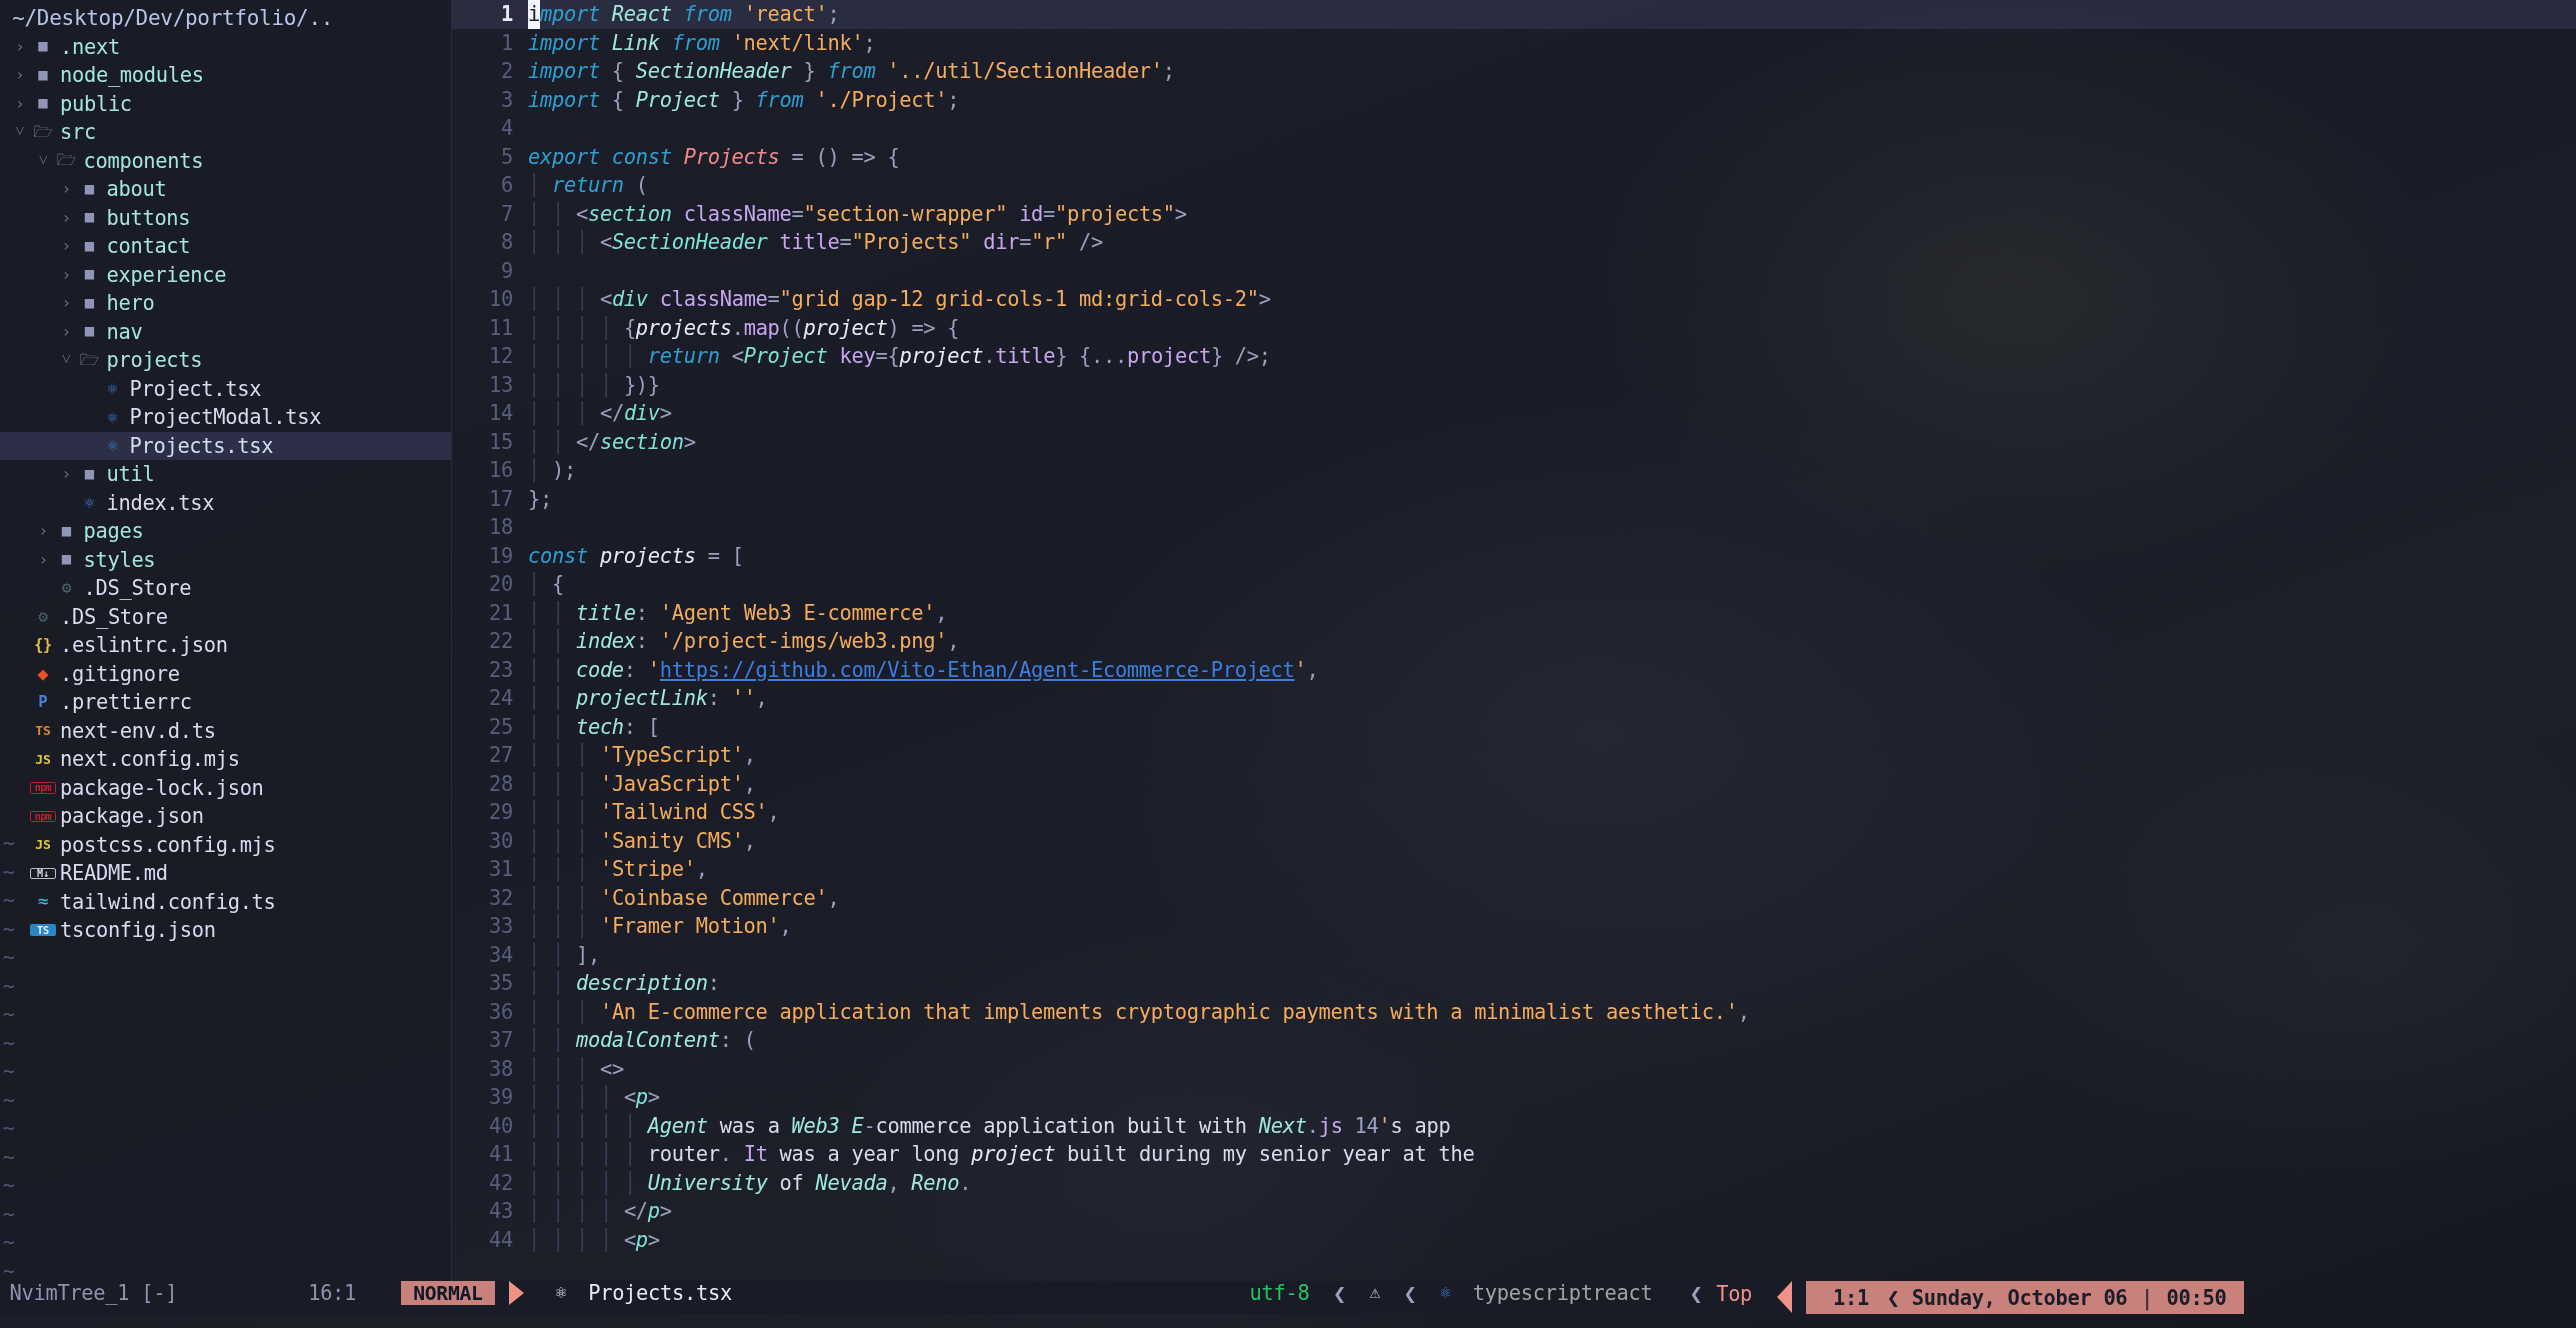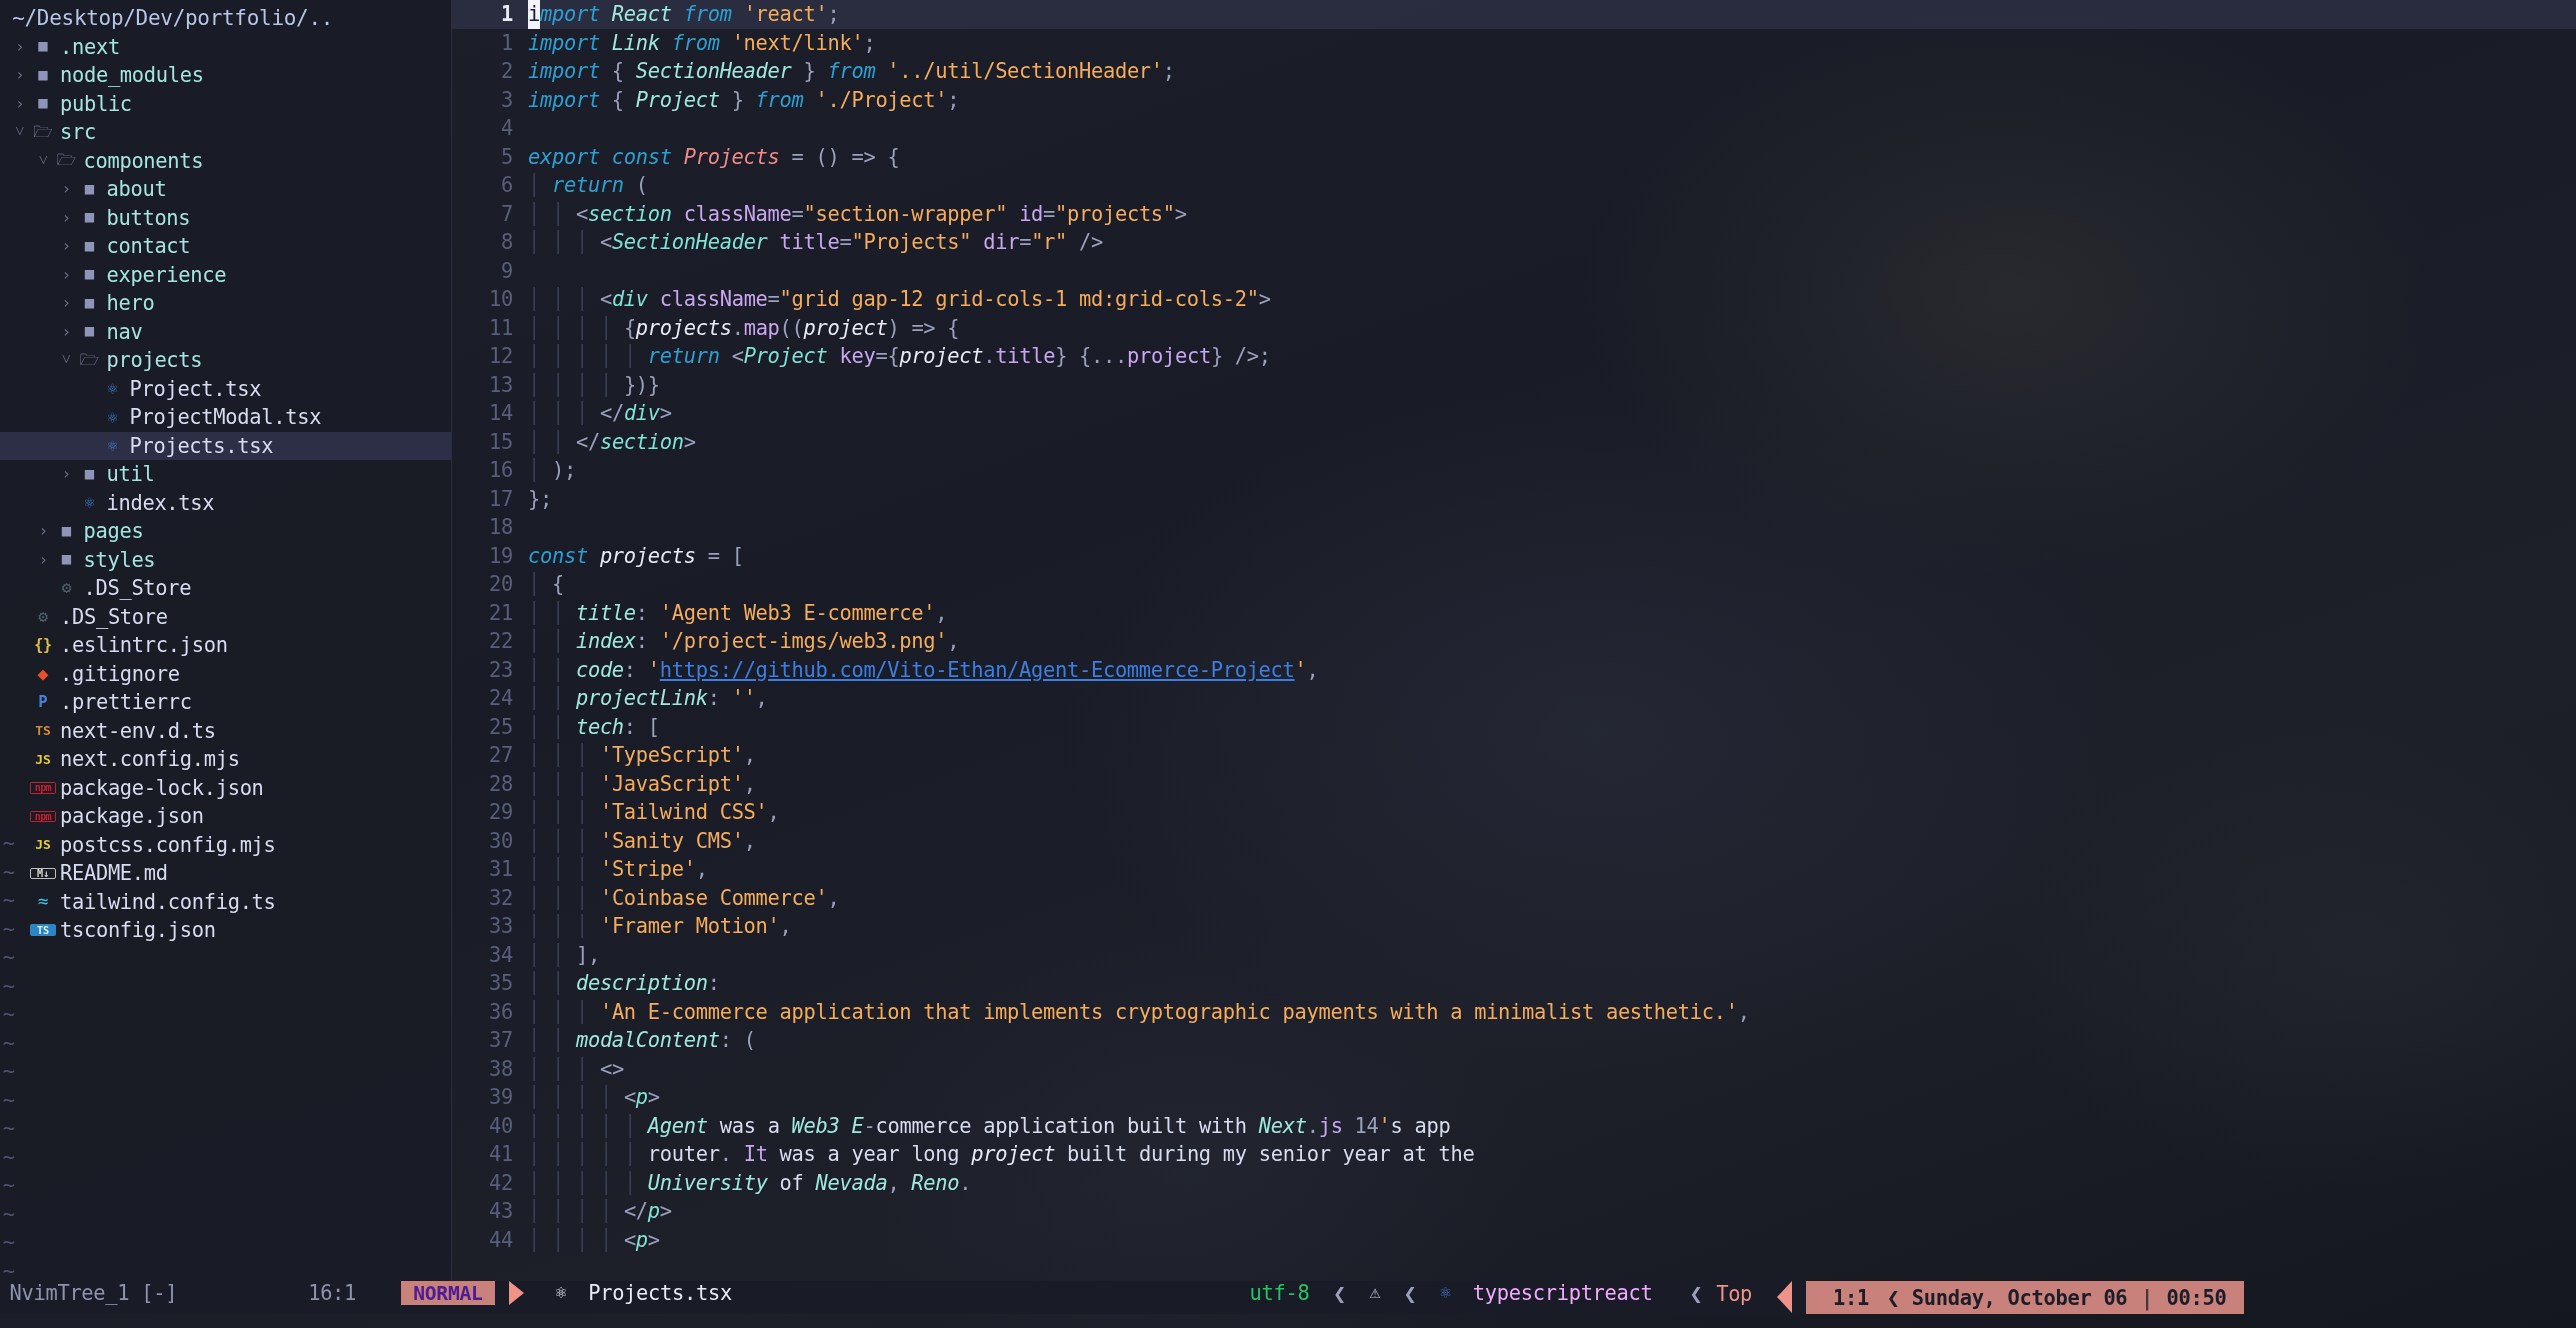--- a/index.html
+++ b/index.html
@@ -124,39 +124,39 @@
   #statusline {
     position: absolute; left: 0; top: 1281px;
     width: 2244px; height: 33px;
     background: #191b26;
     display: flex; align-items: flex-start;
     font-size: 20.4px; letter-spacing: -0.3px; gap: 14px;
   }
   .sl-tree-name { color: #8e93ae; padding-left: 9.5px; white-space: nowrap; }
   .sl-tree-pos  { color: #8e93ae; padding-left: 117px; white-space: nowrap; }
   .mode-block {
-    background: #c9817c; color: #4c1d95;
+    background: #c9817c; color: #0f172a;
     font-weight: bold; font-size: 19.7px;
     padding: 2px 12.2px 2px 12.2px; margin-left: 31px;
     display: flex; align-items: center; height: 24.4px;
   }
   .mode-arrow {
     width: 0; height: 0;
     border-top: 12.2px solid transparent;
     border-bottom: 12.2px solid transparent;
     border-left: 15px solid #ef9287;
   }
   .sl-fileicon { color: #e3e7f5; font-size: 18.3px; padding: 0 8.1px 0 17.6px; }
   .sl-filename { color: #e7ebf7; white-space: nowrap; }
   .sl-spacer { flex: 1 1 auto; }
   .sl-enc { color: #22c55e; white-space: nowrap; }
   .sl-sep { color: #9aa0be; padding: 0 9.5px; font-size: 22px; }
   .sl-warn { color: #b9c0d8; font-size: 18.3px; }
   .sl-ft-icon { color: #3f7fd0; font-size: 18.3px; padding-right: 8.1px; }
-  .sl-ft { color: #f0abfc; white-space: nowrap; }
+  .sl-ft { color: #a3a3a3; white-space: nowrap; }
   .sl-top-wrap { display: flex; align-items: center; padding-left: 13.6px; }
   .sl-top { color: #ef9287; white-space: nowrap; padding: 0 11px 0 4.1px; }
   .sl-right-arrow {
     width: 0; height: 0;
     border-top: 16.3px solid transparent;
     border-bottom: 16.3px solid transparent;
     border-right: 15px solid #ef9287;
   }
   .sl-right-block {
     background: #c9817c; color: #1b1d29; height: 33px;

